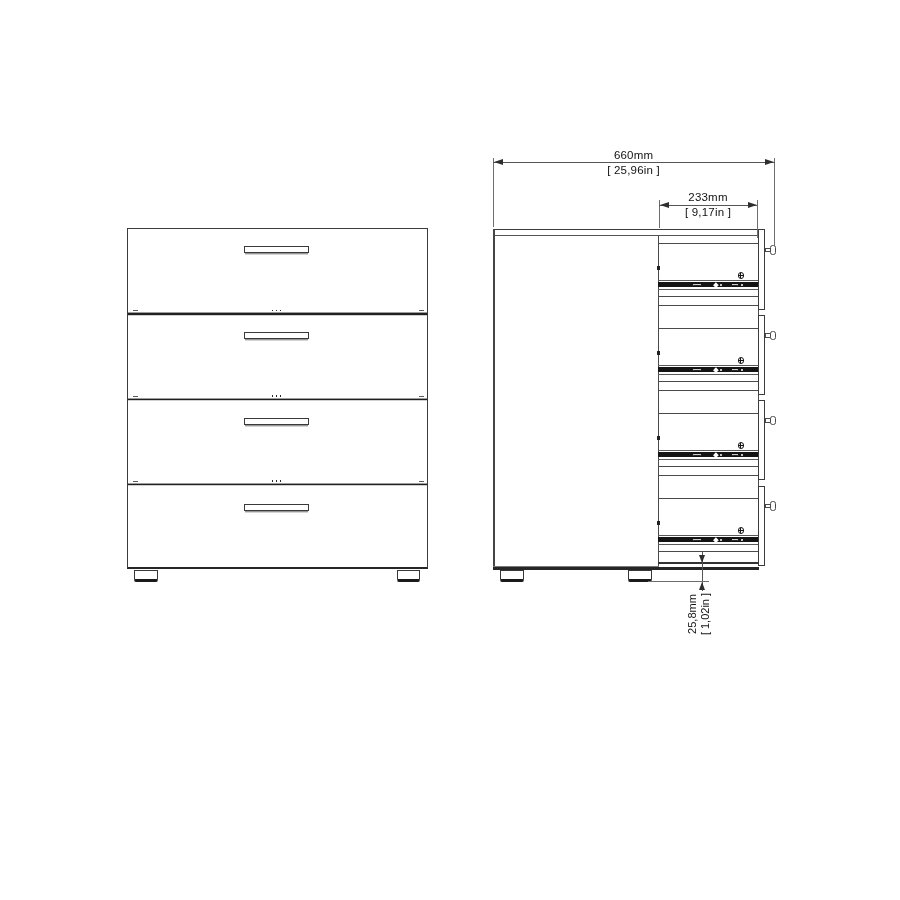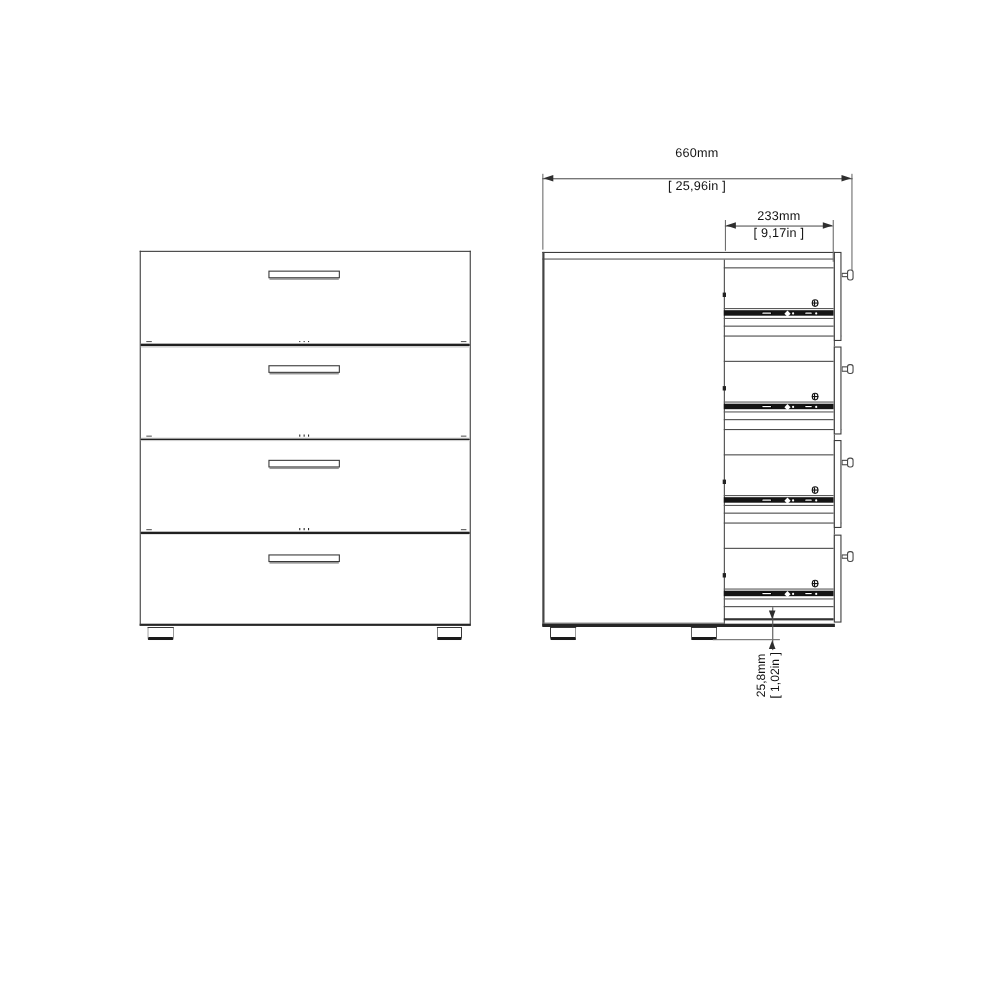--- a/index.html
+++ b/index.html
@@ -184,21 +184,21 @@
     <div class="foot" style="left:500px;top:569.5px"></div>
     <div class="foot" style="left:627.5px;top:569.5px;width:24px"></div>
   </div>
 
   <div>
     <div class="ext" style="left:492.9px;top:158.3px;height:69px"></div>
     <div class="ext" style="left:774.3px;top:158.3px;height:88px"></div>
     <div class="dimline" style="left:493px;top:162px;width:281.6px"></div>
     <div class="arr-l" style="left:493.5px;top:159.2px"></div>
     <div class="arr-r" style="left:765.2px;top:159.2px"></div>
-    <div class="dimtext" style="left:583.6px;top:134px;width:100px">660mm</div>
+    <div class="dimtext" style="left:583.6px;top:149px;width:100px">660mm</div>
     <div class="dimtext" style="left:583.6px;top:163.8px;width:100px">[ 25,96in ]</div>
   </div>
 
   <div>
     <div class="ext" style="left:659px;top:200.3px;height:28px"></div>
     <div class="ext" style="left:756.8px;top:200.3px;height:38px"></div>
     <div class="dimline" style="left:659.2px;top:204.5px;width:97.8px"></div>
     <div class="arr-l" style="left:659.7px;top:201.7px"></div>
     <div class="arr-r" style="left:747.7px;top:201.7px"></div>
     <div class="dimtext" style="left:658px;top:191.3px;width:100px">233mm</div>

